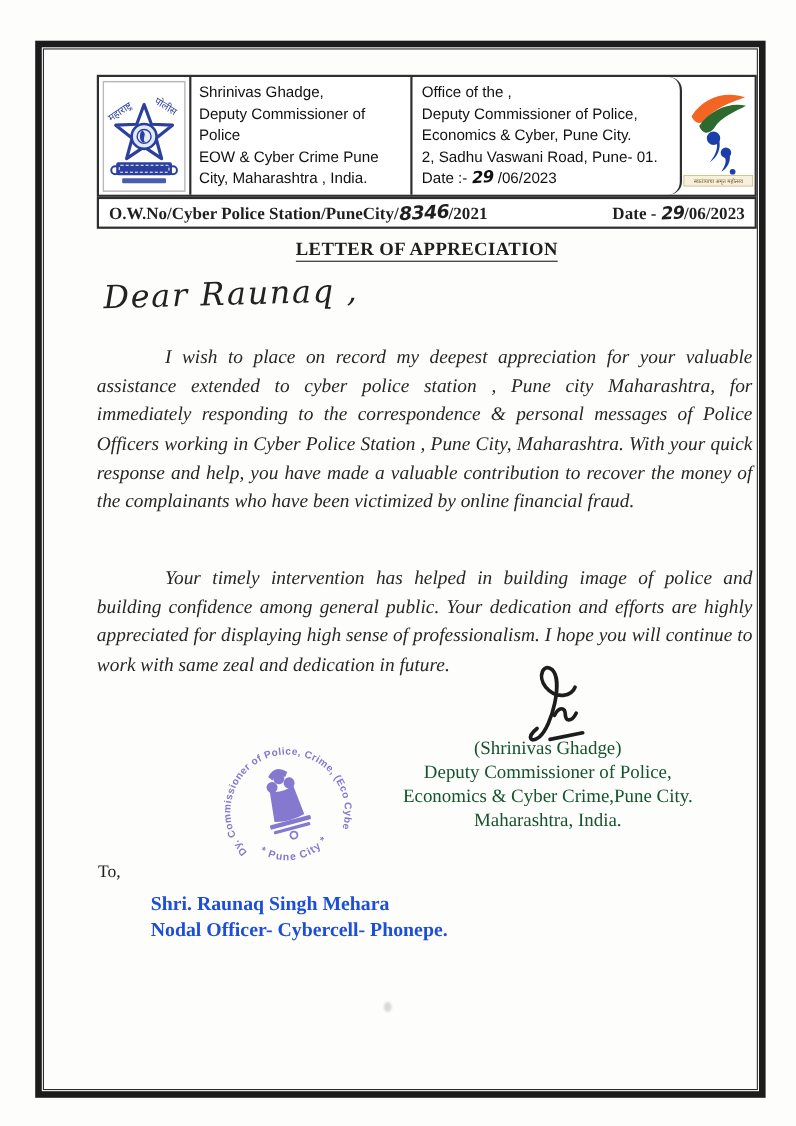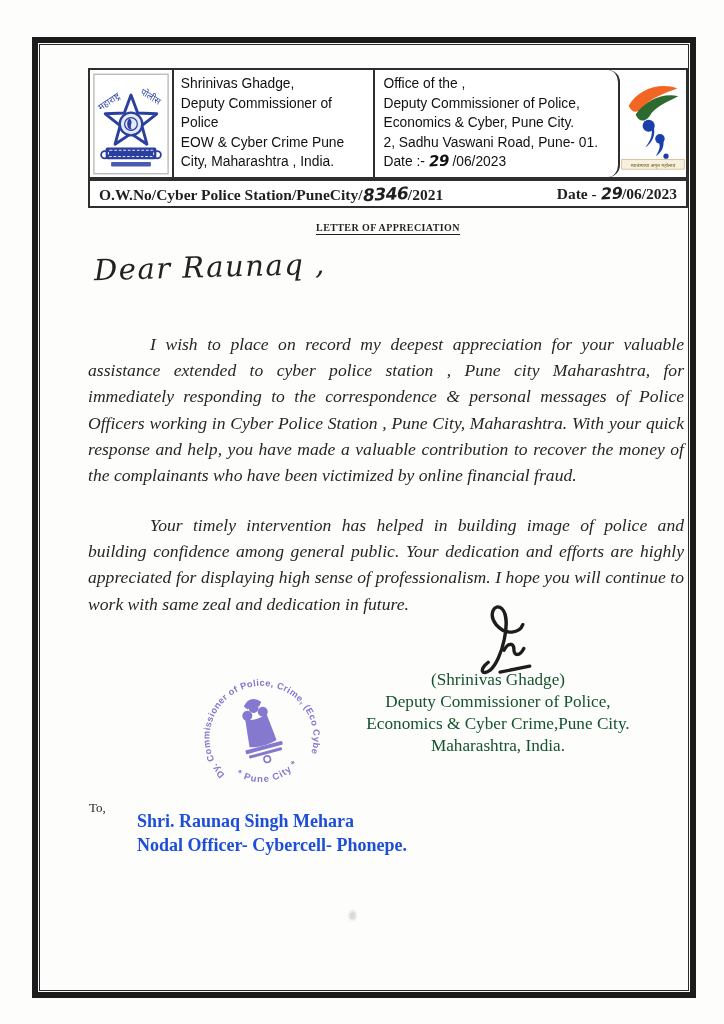--- a/index.html
+++ b/index.html
@@ -29,44 +29,44 @@
   .hand { font-family:"DejaVu Sans", sans-serif; font-weight:700; font-style:italic;
           letter-spacing:-0.5px; display:inline-block; transform:rotate(-3deg); }
 
   
   .ref-bar { position:absolute; left:88px; top:179px; width:600px; height:29px;
              border:2px solid #2e2e2e; display:flex; align-items:center;
              justify-content:space-between; padding:0 9px; background:#fff;
              font-weight:700; font-size:15.5px; }
 
   .letter-title { position:absolute; left:88px; top:217px; width:600px; text-align:center; }
-  .letter-title span { font-weight:700; font-size:10px; letter-spacing:0.4px;
+  .letter-title span { font-weight:700; font-size:17px; letter-spacing:0.4px;
                        border-bottom:1.6px solid #1f1f1f; padding-bottom:1px; }
 
   .salutation { position:absolute; left:94px; top:250px; font-family:"DejaVu Serif", serif;
                 font-style:italic; font-size:29px; letter-spacing:1.5px; color:#222;
                 transform:rotate(-1.6deg); }
 
   .para { position:absolute; left:88px; width:596px; font-style:italic;
           font-size:17.6px; line-height:26.2px; text-align:justify;
           text-indent:62px; color:#262626; }
-  .para-1 { top:311px;margin-top:20px; }
+  .para-1 { top:311px; }
   .para-2 { top:512px; }
   .closing { position:absolute; left:150px; top:626px; font-style:italic;
              font-size:17.6px; color:#262626; }
 
   .signature { position:absolute; left:452px; top:597px; width:108px; height:84px; }
 
   .stamp { position:absolute; left:186px; top:660px; width:150px; height:152px;
            opacity:0.88; }
 
   .sig-block { position:absolute; left:310px; top:669px; width:376px;
                text-align:center; font-size:17.2px; line-height:22px; color:#14532d; }
 
-  .to-label { position:absolute; left:89px; top:784px; font-size:13px;margin-top:16px; }
+  .to-label { position:absolute; left:89px; top:784px; font-size:16px; }
   .recipient { position:absolute; left:137px; top:809px; font-weight:700;
                font-size:18px; line-height:24px; color:#1d4ed8; }
 
   .speck { position:absolute; left:349px; top:911px; width:7px; height:9px;
            background:#c9c9c9; border-radius:50%; filter:blur(1px); opacity:.7; }
 </style>
 </head>
 <body>
 
 <div class="page">

